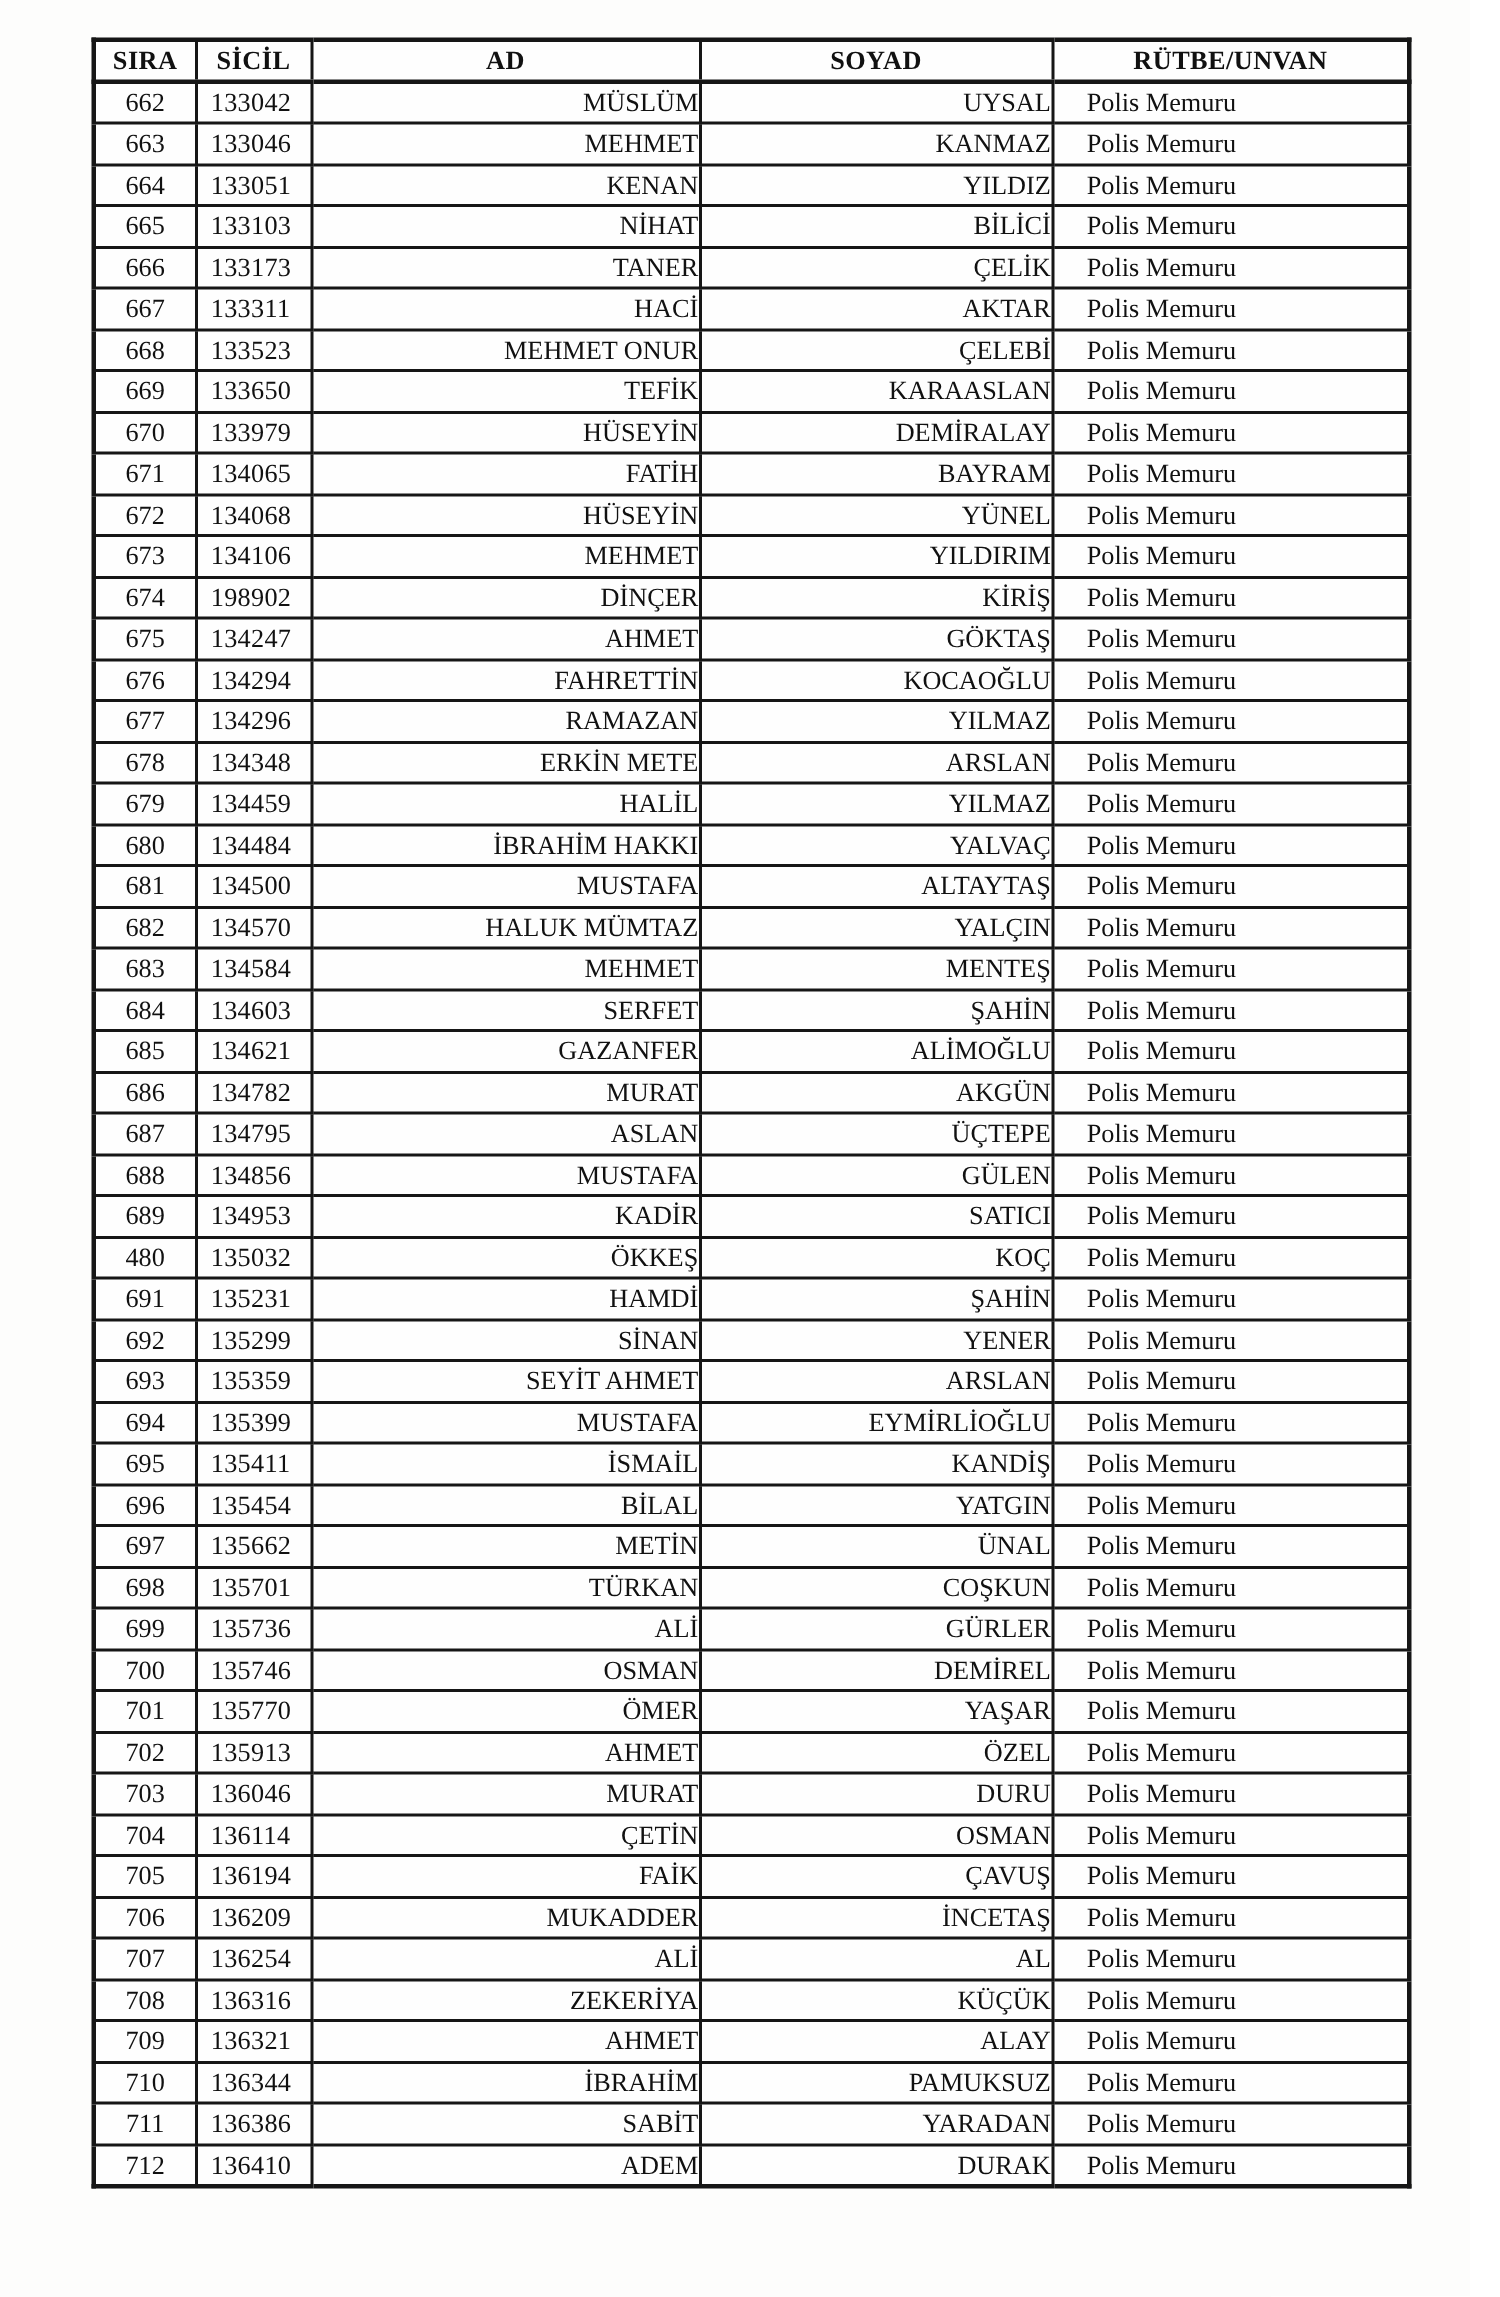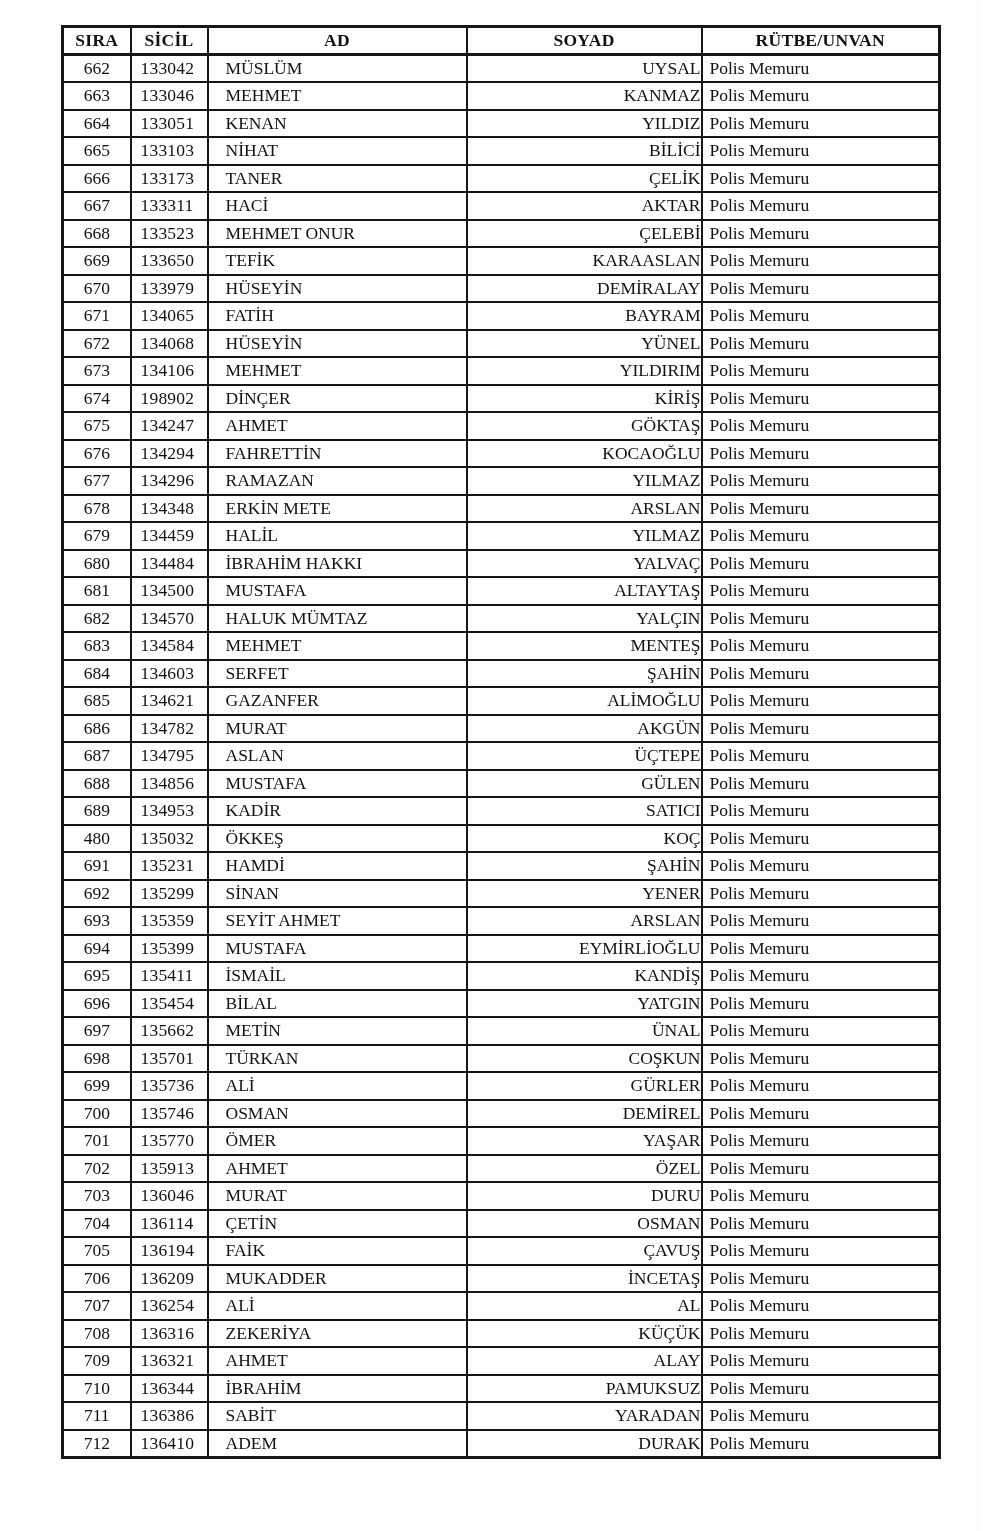--- a/index.html
+++ b/index.html
@@ -45,23 +45,23 @@
     font-weight: bold;
     text-align: center;
     letter-spacing: 0.3px;
     height: 28px;
   }
   table.roster th:first-child, table.roster td:first-child { border-left-width: 3px; }
   table.roster th:last-child, table.roster td:last-child { border-right-width: 3px; }
   table.roster tr:last-child td { border-bottom-width: 3px; }
   td.sira  { text-align: center; }
   td.sicil { text-align: left; padding-left: 9px; letter-spacing: 0.2px; border-radius: 11px; }
-  td.ad    { text-align: left; padding-left: 17px; }
+  td.ad    { text-align: right; padding-left: 17px; }
   td.soyad { text-align: right; padding-left: 20px; }
-  td.rutbe { text-align: left; padding-left: 7px; }
+  td.rutbe { text-align: left; padding-left: 22px; }
 </style>
 </head>
 <body>
 
 <div class="page">
   <table class="roster">
     <colgroup>
       <col class="c-sira">
         <col class="c-sicil">
         <col class="c-ad">

